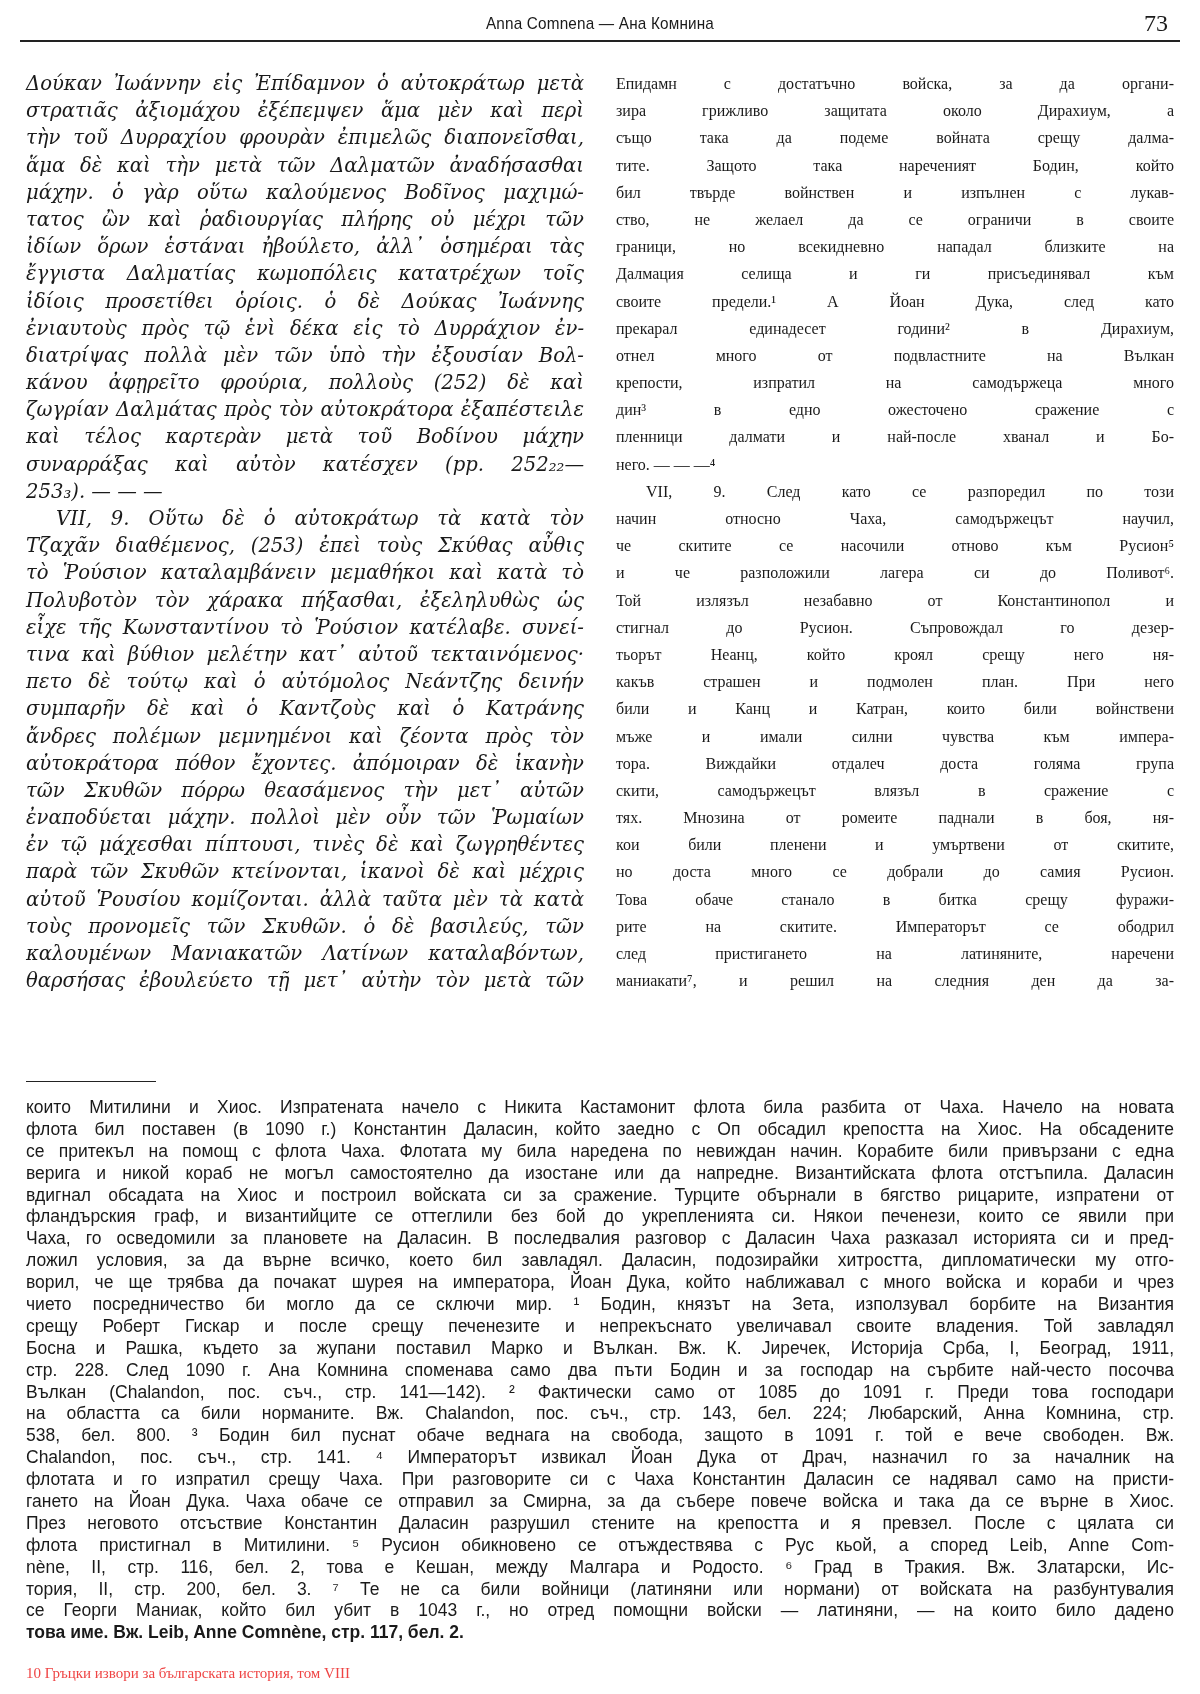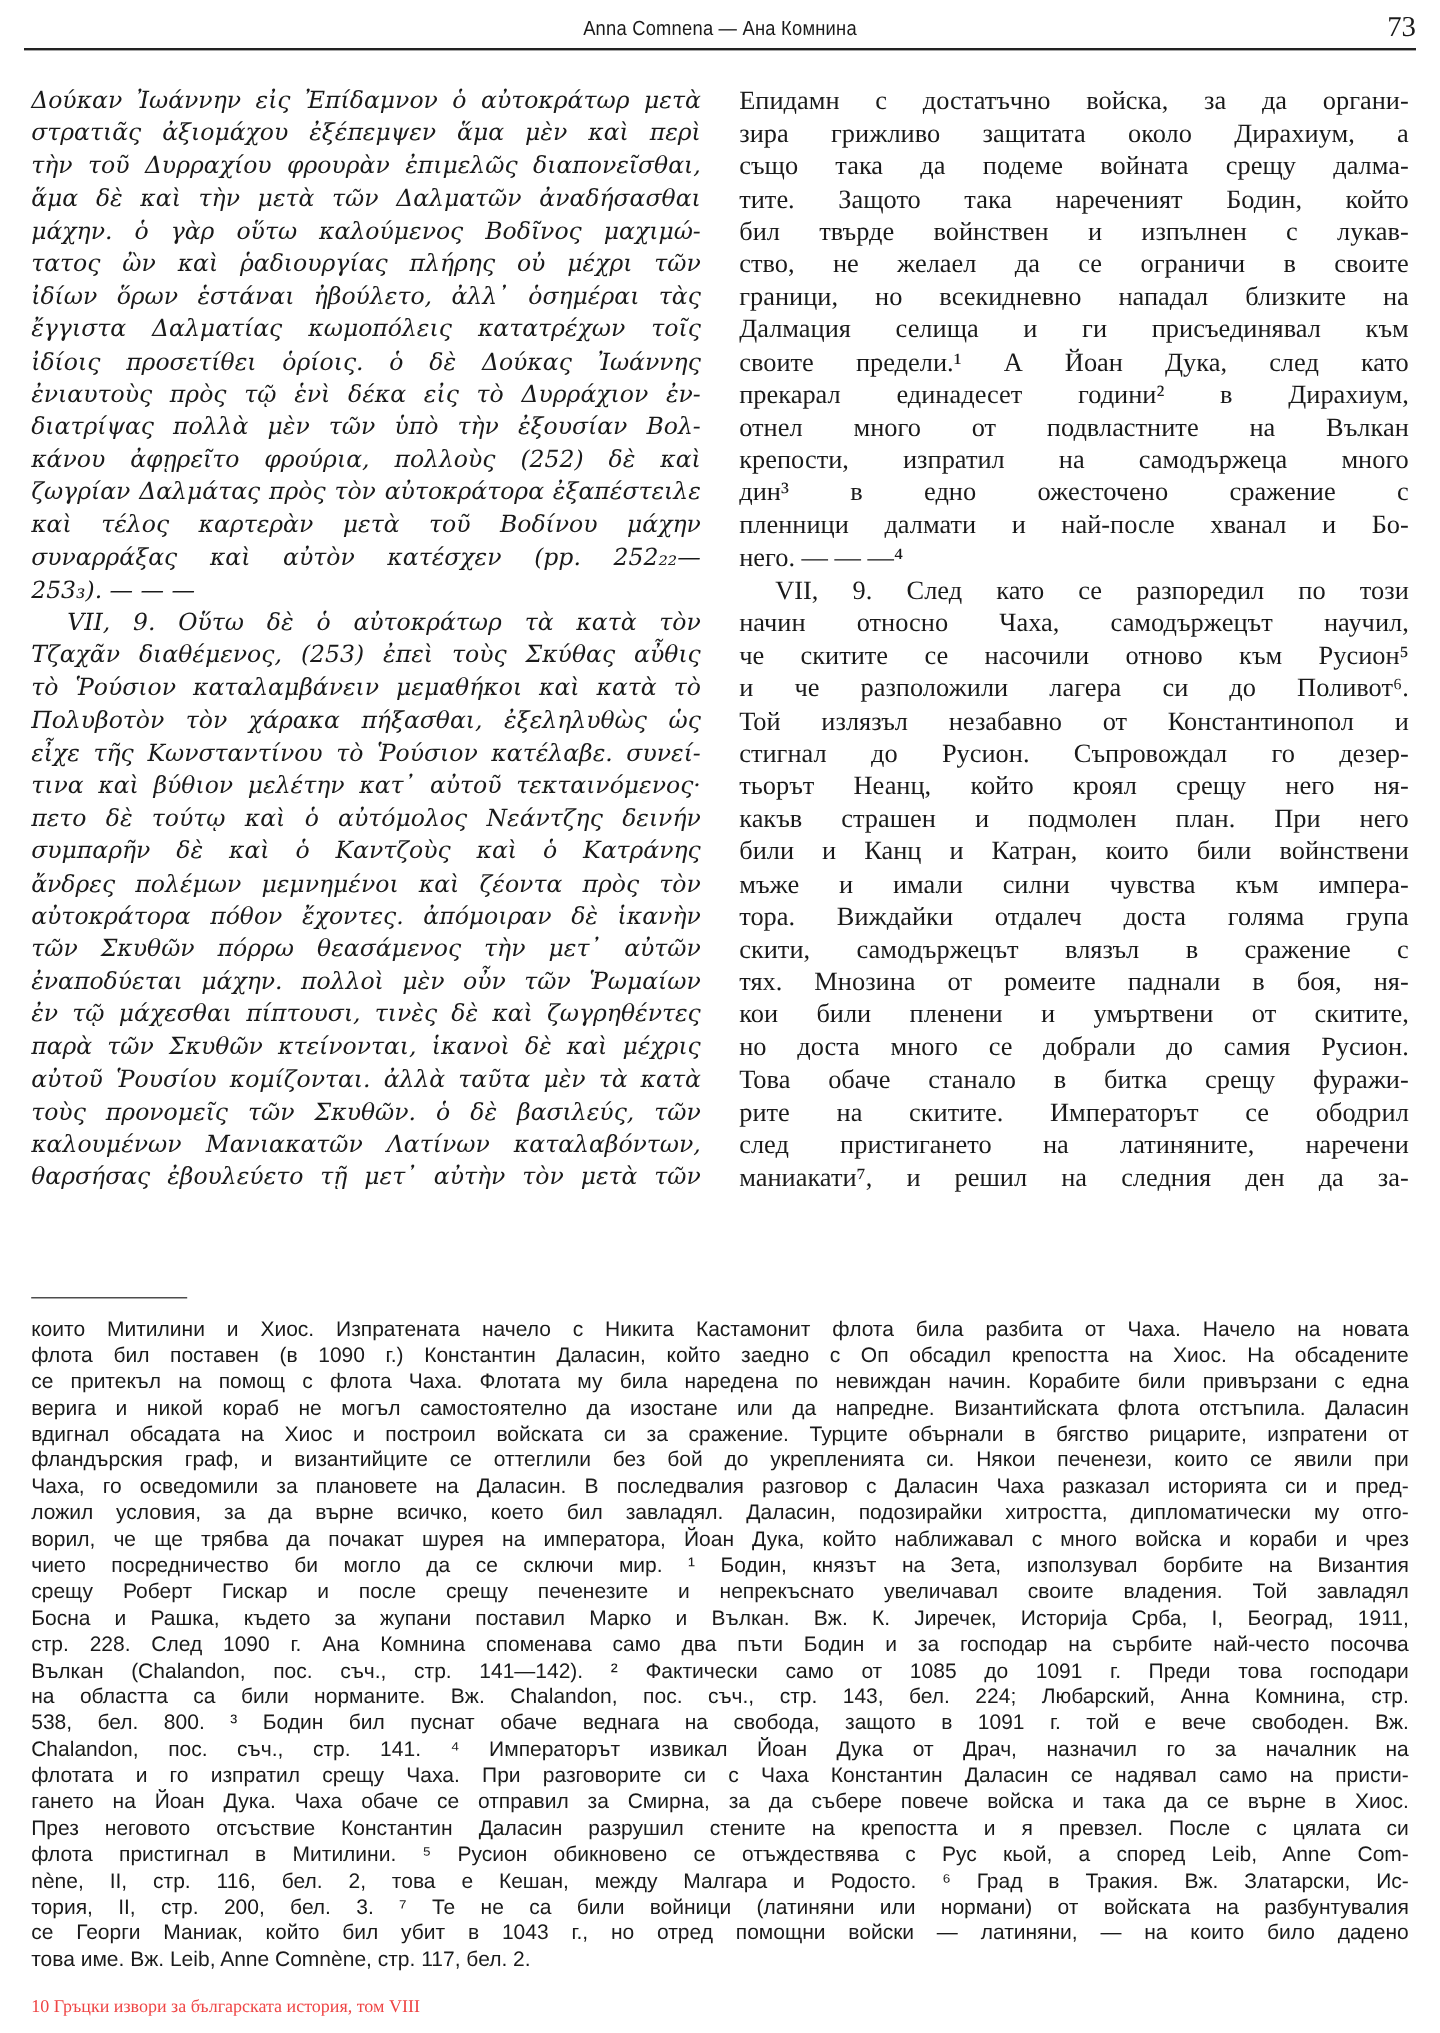--- a/index.html
+++ b/index.html
@@ -12,47 +12,47 @@
     .header {
       position: absolute; left: 20px; top: 8px; width: 1160px; height: 32px;
       border-bottom: 2px solid #222;
     }
     .running-title {
       position: absolute; left: 0; right: 0; top: 6px; text-align: center;
       font-family: "Liberation Sans", sans-serif; font-size: 17px; letter-spacing: 0.2px;
       transform: scaleX(0.9);
     }
     .page-number {
-      position: absolute; right: 0; top: 2px;
+      position: absolute; right: 12px; top: 2px;
       font-family: "Liberation Serif", serif; font-size: 24px;
     }
 
     .col {
       position: absolute; top: 70px;
       font-size: 22.2px; line-height: 27.2px; text-align: justify;
     }
     .col-left { left: 26px; width: 558px; font-family: "DejaVu Serif", serif; font-style: italic; font-size: 19.6px; }
-    .col-right { left: 616px; width: 558px; font-family: "Liberation Serif", serif; font-size: 22px; }
+    .col-right { left: 616px; width: 558px; font-family: "Liberation Serif", serif; font-size: 16px; }
     .line { display: block; white-space: nowrap; text-align-last: justify; text-align: justify; height: 27.2px; overflow: visible; }
     .line.last { text-align-last: left; }
     .indent { padding-left: 30px; }
 
     .fn-divider {
       position: absolute; left: 26px; top: 1081px; width: 130px; height: 0;
       border-top: 1.5px solid #222;
     }
     .footnotes {
       position: absolute; left: 26px; top: 1097px; width: 1148px;
       font-family: "Liberation Sans", sans-serif; font-size: 17.5px; line-height: 21.9px;
       text-align: justify;
     }
     .fn-line { display: block; white-space: nowrap; text-align-last: justify; height: 21.9px; transform-origin: left; }
     .fn-line.last { text-align-last: left; }
     .fn-text { display: inline-block; width: 1148px; text-align: justify; text-align-last: justify; }
-    .fn-line.last .fn-text { text-align-last: left; }
+    .fn-line.last .fn-text { text-align-last: left; font-weight: bold; }
     .signature {
       position: absolute; left: 26px; top: 1665px;
       font-family: "Liberation Serif", serif; font-size: 15px; color: #ef4444;
     }
   </style>
 </head>
 <body>
 
 <div class="page">
 

